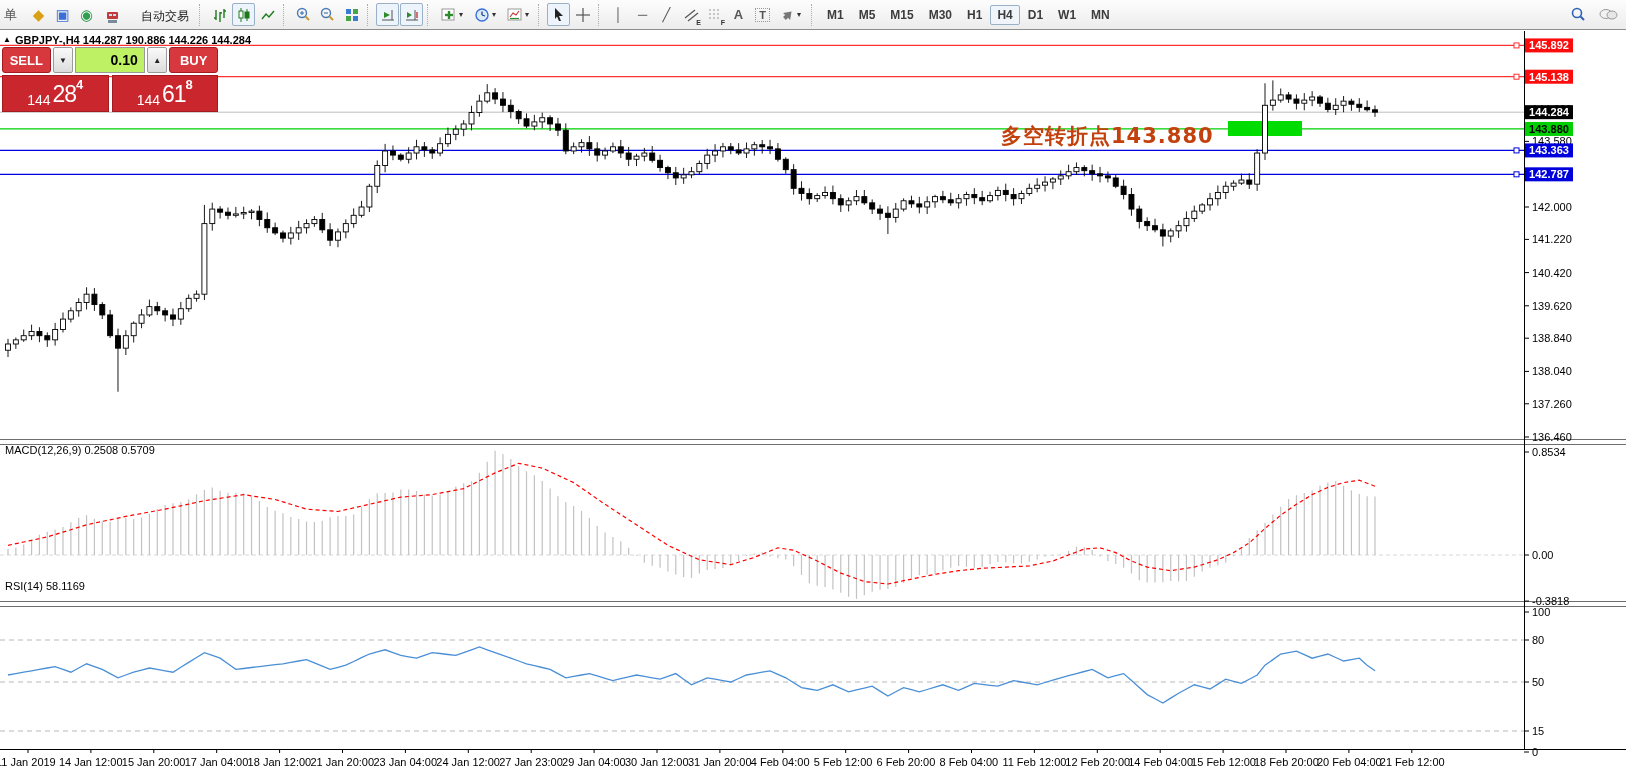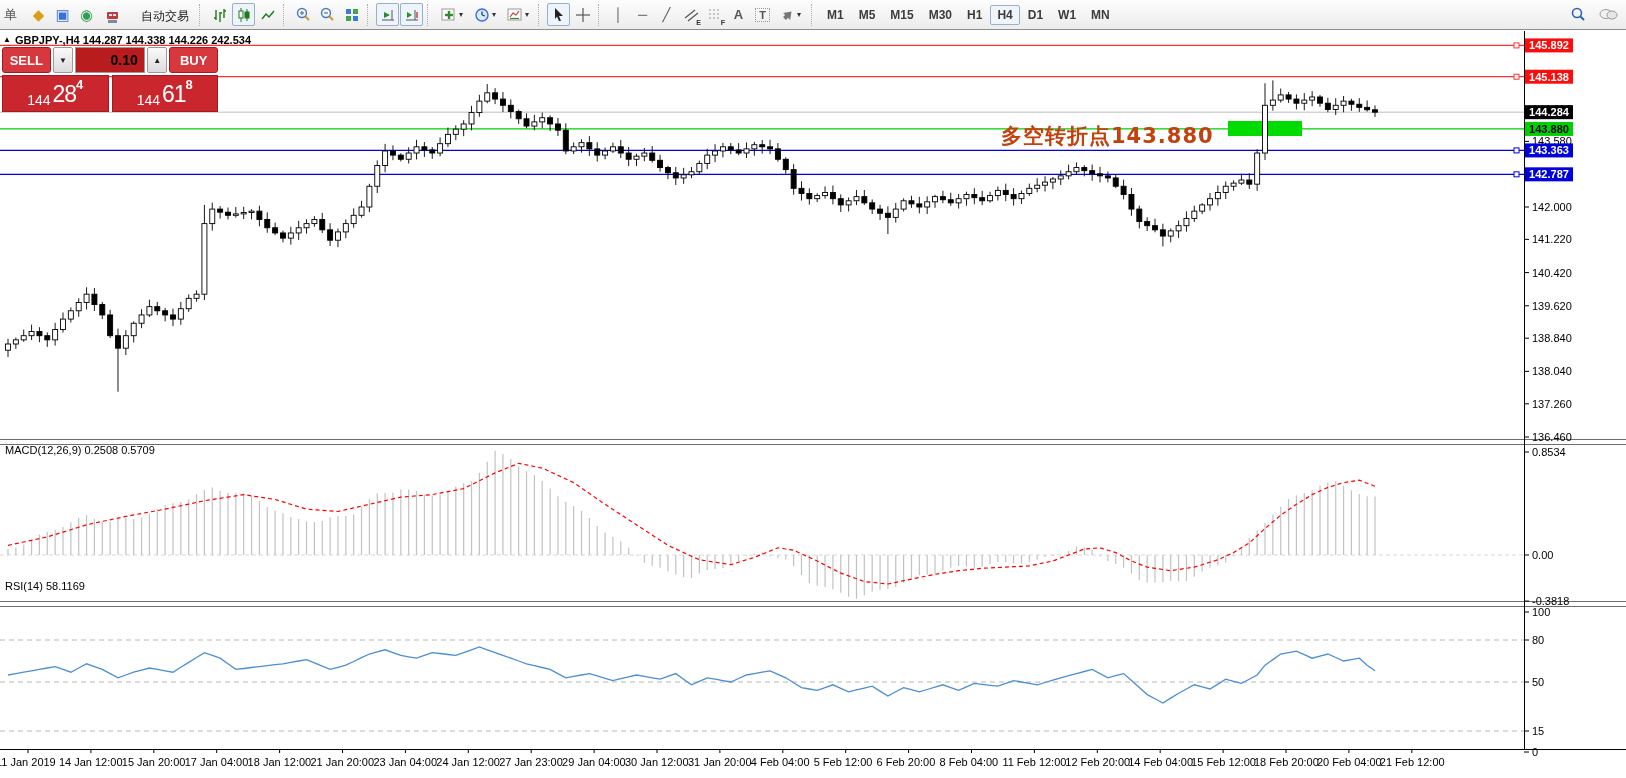--- a/index.html
+++ b/index.html
@@ -25,21 +25,21 @@
   .symbol-line{position:absolute;left:3px;top:34px;z-index:5;font-size:11px;font-weight:bold;color:#000;
      display:flex;align-items:center;gap:4px;background:transparent}
   .sym-marker{font-size:8px;line-height:8px;color:#000}
   .trade-panel{position:absolute;left:2px;top:47px;width:216px;z-index:6;font-family:"Liberation Sans",sans-serif}
   .tp-row1{display:flex;height:26px;gap:2px}
   .tp-btn{background:#d6383e;border:1px solid #a31b20;border-radius:3px;color:#fff;font-weight:bold;
      font-size:13px;display:flex;align-items:center;justify-content:center}
   .tp-sell,.tp-buy{width:50px}
   .tp-step{width:20px;background:linear-gradient(#fafafa,#dcdcdc);border:1px solid #9a9a9a;border-radius:2px;
      color:#222;font-size:8px;display:flex;align-items:center;justify-content:center}
-  .tp-vol{width:66px;background:#b91c1c;border:1px solid #9a9a9a;color:#000;font-size:14px;font-weight:bold;
+  .tp-vol{width:66px;background:#bef264;border:1px solid #9a9a9a;color:#000;font-size:14px;font-weight:bold;
      display:flex;align-items:center;justify-content:flex-end;padding-right:6px}
   .tp-row2{display:flex;gap:3px;margin-top:2px;height:37px}
   .tp-price{flex:1;background:#c9262d;border:1px solid #a31b20;color:#fff;display:flex;align-items:flex-end;
      justify-content:center;padding-bottom:1px}
   .tp-price .small{font-size:14px;font-weight:normal;margin-right:2px;line-height:20px}
   .tp-price .big{font-size:23px;font-weight:normal;line-height:31px;letter-spacing:-1px}
   .tp-price .sup{font-size:13px;font-weight:bold;line-height:13px;align-self:flex-start;margin-top:2px}
   .ind-label{position:absolute;z-index:4;font-size:11px;color:#000;left:5px}
   .macd-label{top:444px}
   .rsi-label{top:580px}
@@ -224,21 +224,21 @@
         <svg class="icon-svg" width="20" height="15">
           <ellipse cx="8" cy="7" rx="6" ry="4.5" fill="#f2f2f2" stroke="#9a9a9a"></ellipse>
           <ellipse cx="14" cy="8" rx="5" ry="4" fill="#e6e6e6" stroke="#9a9a9a"></ellipse>
         </svg>
       </span>
   </span>
 </div>
 
 <div class="symbol-line">
   <span class="sym-marker">▲</span>
-  <span>GBPJPY-,H4  144.287 144.338 144.226 242.534</span>
+  <span>GBPJPY-,H4  144.287 190.886 144.226 144.284</span>
 </div>
 
 <div class="trade-panel">
   <div class="tp-row1">
     <div class="tp-btn tp-sell">SELL</div>
     <div class="tp-step">▼</div>
     <div class="tp-vol">0.10</div>
     <div class="tp-step">▲</div>
     <div class="tp-btn tp-buy">BUY</div>
   </div>

